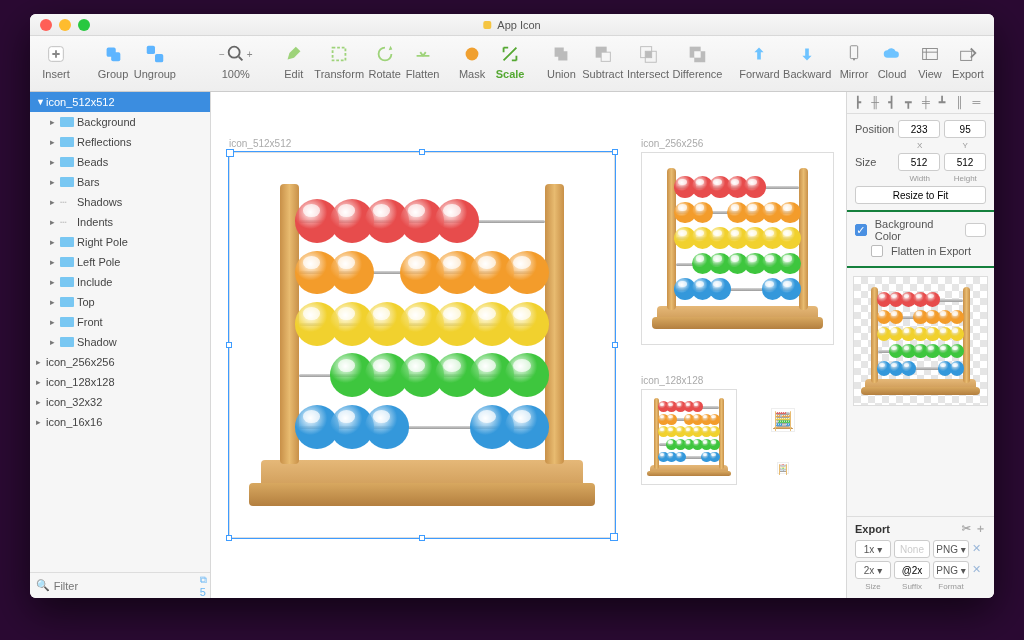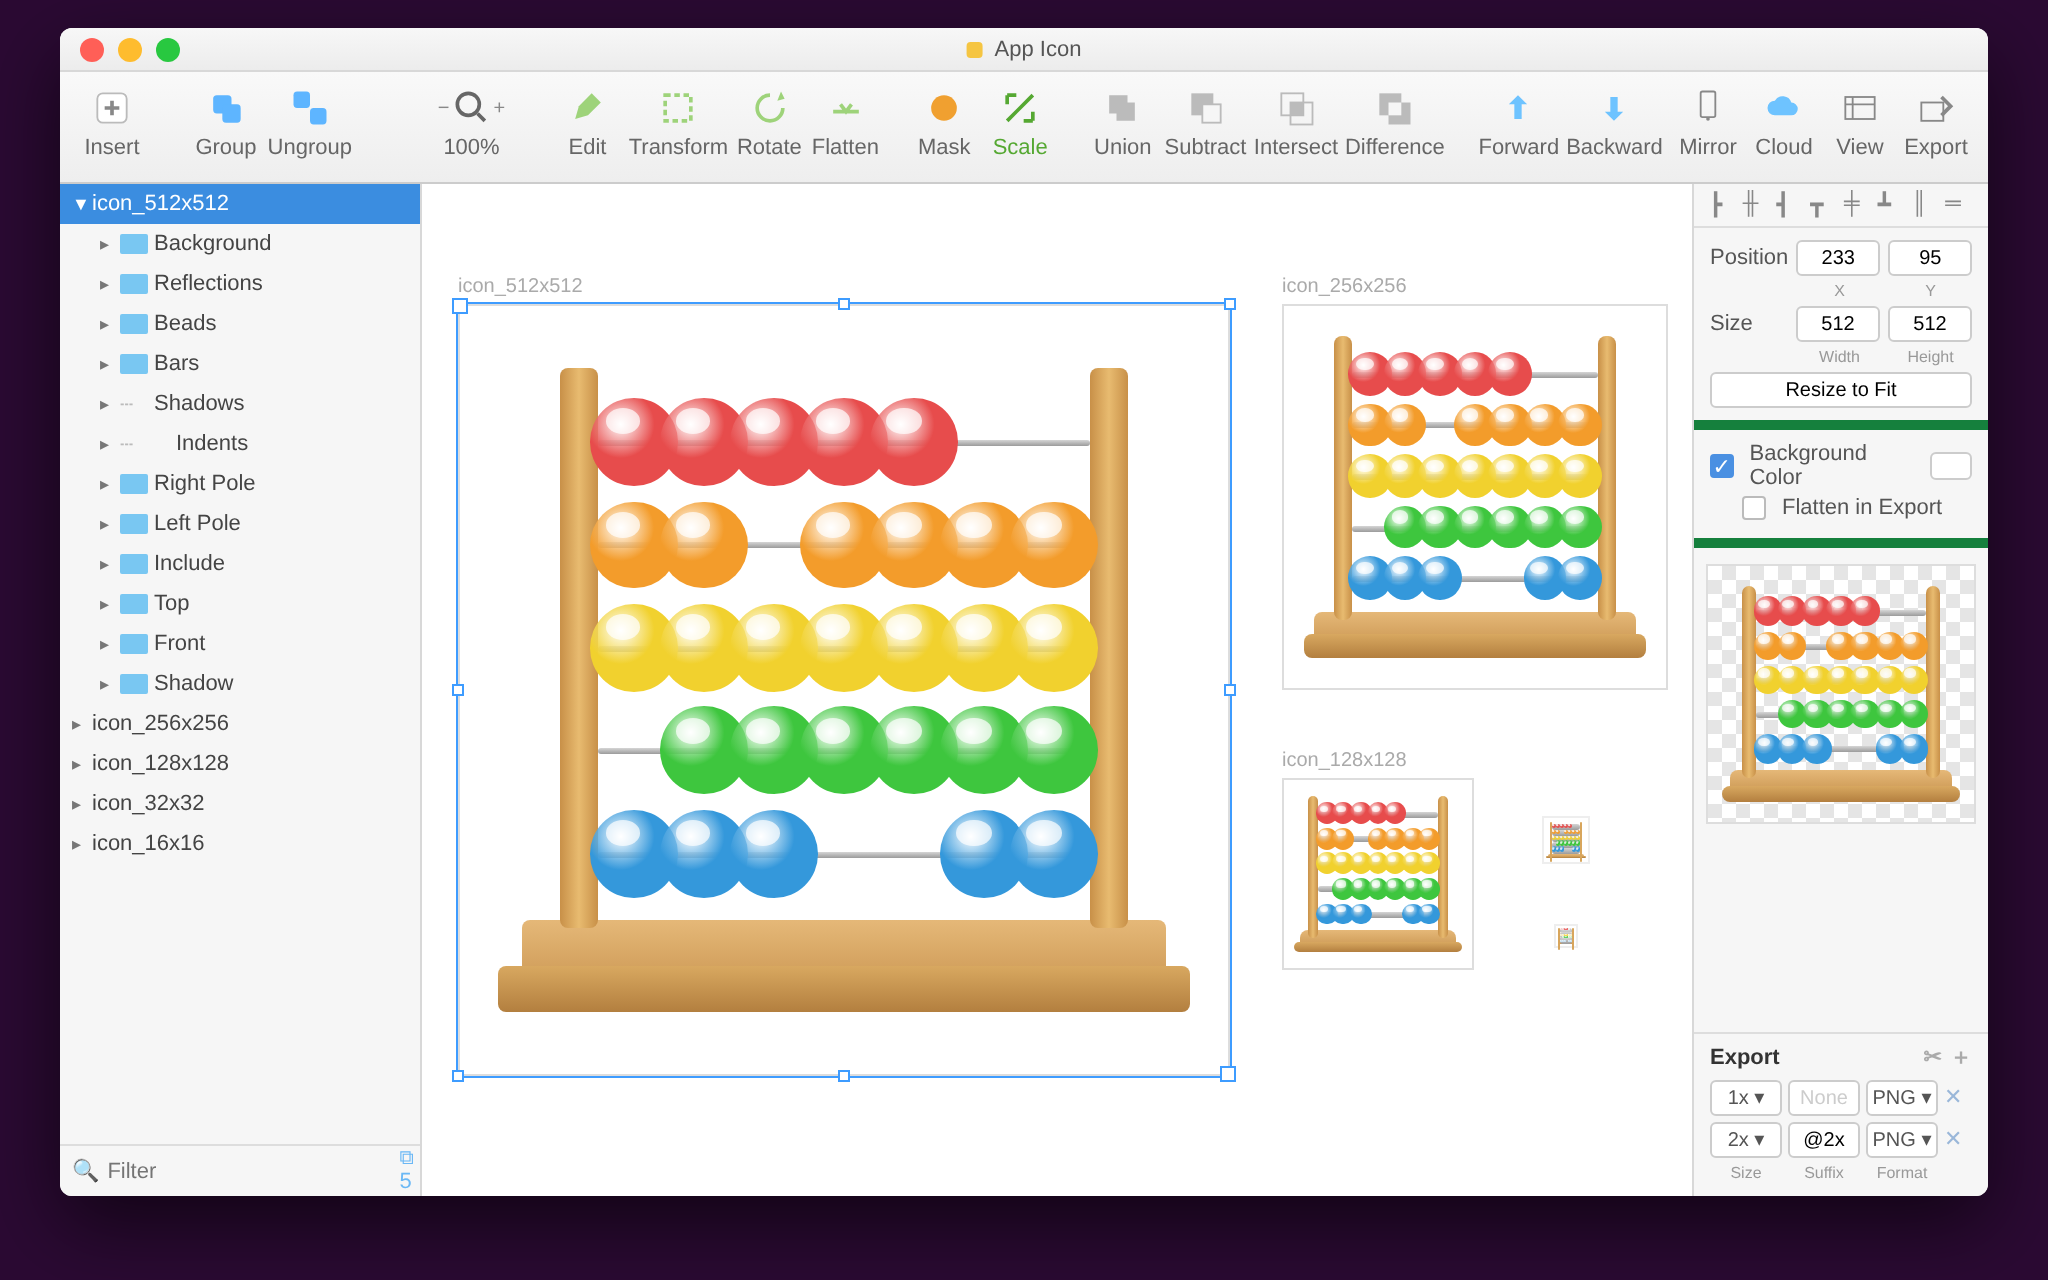--- a/index.html
+++ b/index.html
@@ -31,21 +31,21 @@
 .canvas{flex:1;background:#fff;position:relative;overflow:hidden;}
 .artlabel{position:absolute;font-size:10px;color:#aaa;}
 .artboard{position:absolute;background:#fff;border:1px solid #ddd;}
 .artboard.sel{outline:1px solid #3e9cff;}
 .artboard.sel::before,.artboard.sel::after{content:'';position:absolute;width:6px;height:6px;background:#fff;border:1px solid #3e9cff;}
 .artboard.sel::before{left:-4px;top:-4px}.artboard.sel::after{right:-4px;bottom:-4px}
 .handles span{position:absolute;width:6px;height:6px;background:#fff;border:1px solid #3e9cff;}
 .inspector{width:148px;background:#f6f6f6;border-left:1px solid #d8d8d8;display:flex;flex-direction:column;font-size:10px;color:#555;}
 .alignrow{height:22px;border-bottom:1px solid #ddd;display:flex;align-items:center;justify-content:space-around;padding:0 6px;}
 .alignrow .ai{width:14px;height:14px;color:#888;cursor:pointer;}
-.panel{padding:6px 8px;border-bottom:5px solid #15803d;}
+.panel{padding:6px 8px;border-bottom:2px solid #15803d;}
 .prow{display:flex;align-items:center;gap:4px;margin-bottom:3px;}
 .prow label{width:40px}
 .pinp{width:42px;height:18px;border:1px solid #ccc;background:#fff;border-radius:3px;font-size:10px;text-align:center;}
 .sublabel{font-size:8px;color:#999;text-align:center;flex:1}
 .fitbtn{width:100%;height:18px;border:1px solid #ccc;background:#fff;border-radius:3px;font-size:10px;}
 .chk{width:12px;height:12px;border:1px solid #bbb;border-radius:2px;background:#fff;margin-right:4px;display:inline-flex;align-items:center;justify-content:center;}
 .chk.on{background:#4a90e2;border-color:#4a90e2;color:#fff;}
 .swatch{width:22px;height:14px;border:1px solid #ccc;border-radius:3px;background:#fff;margin-left:auto;}
 .preview{flex:1;padding:8px 6px;}
 .checker{width:100%;height:130px;background:repeating-conic-gradient(#e5e5e5 0 25%,#fff 0 50%) 0 0/14px 14px;position:relative;border:1px solid #ddd;}
@@ -164,21 +164,21 @@
           </svg>
         </span>
         <span>Mask</span>
       </div>
     <div class="tbtn">
         <span class="ic">
           <svg viewBox="0 0 24 24">
             <path d="M5 19L19 5M5 5h5M5 5v5M19 19h-5M19 19v-5" stroke="#55a832" stroke-width="2" fill="none"></path>
           </svg>
         </span>
-        <span style="color:#55a832;font-weight:400">Scale</span>
+        <span style="color:#55a832;font-weight:700">Scale</span>
       </div>
     <div style="width:12px"></div>
     <div class="tbtn">
         <span class="ic">
           <svg viewBox="0 0 24 24">
             <path d="M5 5h10v4h4v10H9v-4H5z" fill="#bbb"></path>
           </svg>
         </span>
         <span>Union</span>
       </div>
@@ -300,21 +300,21 @@
           <div class="layer">
             <span class="indent1"></span>
             <span class="tri">▸</span>
             <span style="width:14px;color:#bbb">┄</span>
             <span style="margin-left:3px">Shadows</span>
           </div>
           <div class="layer">
             <span class="indent1"></span>
             <span class="tri">▸</span>
             <span style="width:14px;color:#bbb">┄</span>
-            <span style="margin-left:14px">Indents</span>
+            <span style="margin-left:3px">Indents</span>
           </div>
           <div class="layer">
             <span class="indent1"></span>
             <span class="tri">▸</span>
             <span class="folder"></span>
             <span style="margin-left:3px">Right Pole</span>
           </div>
           <div class="layer">
             <span class="indent1"></span>
             <span class="tri">▸</span>

